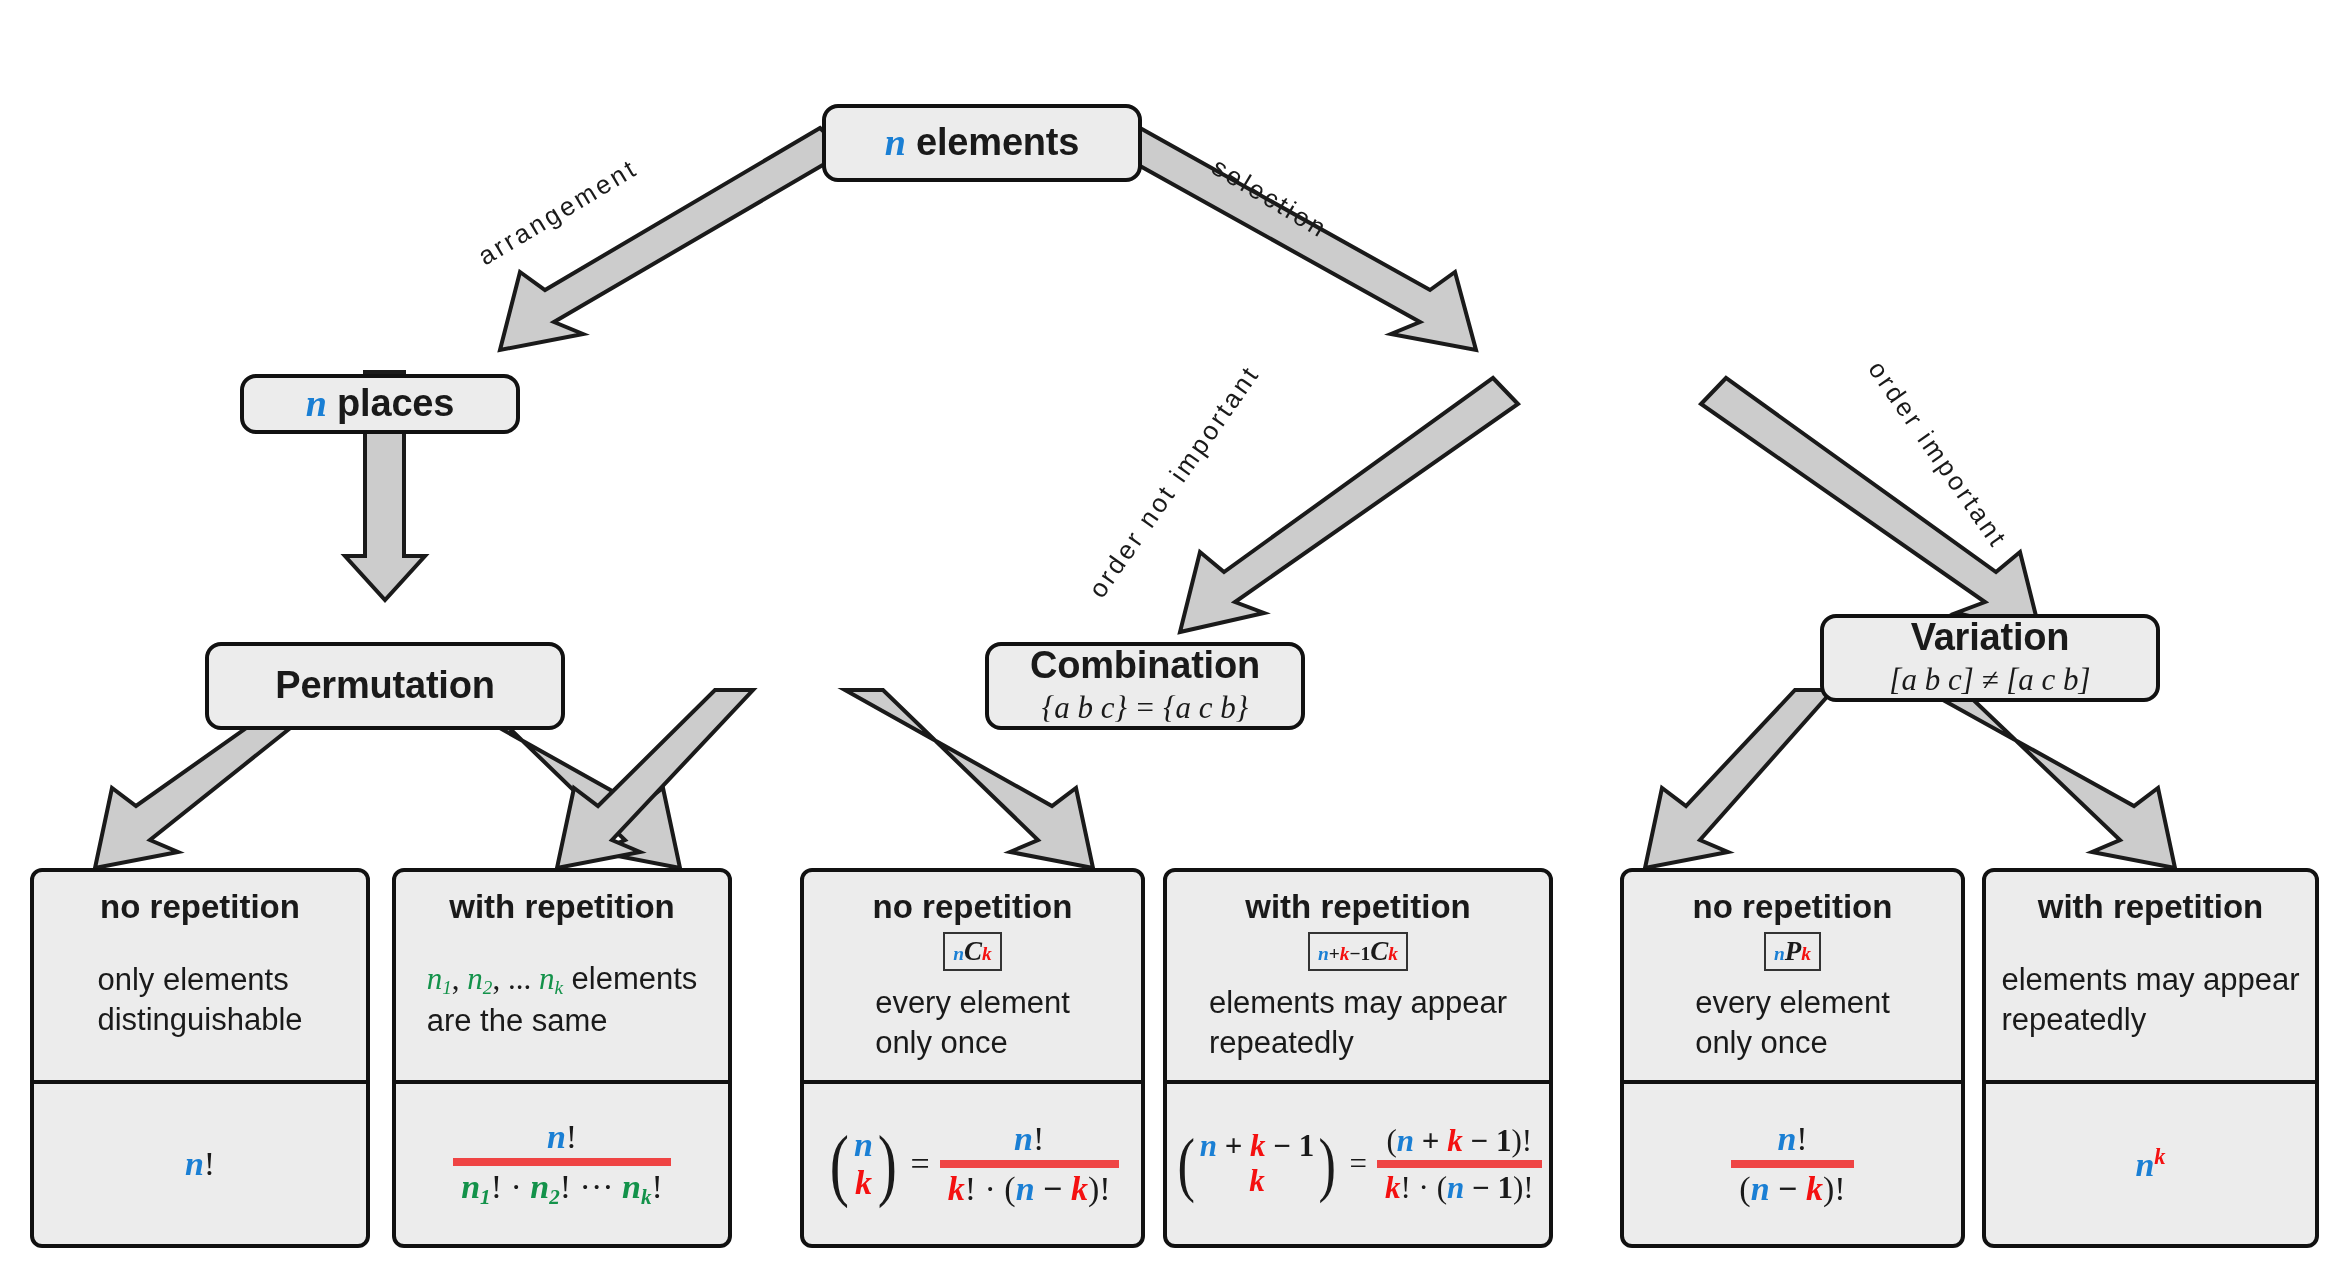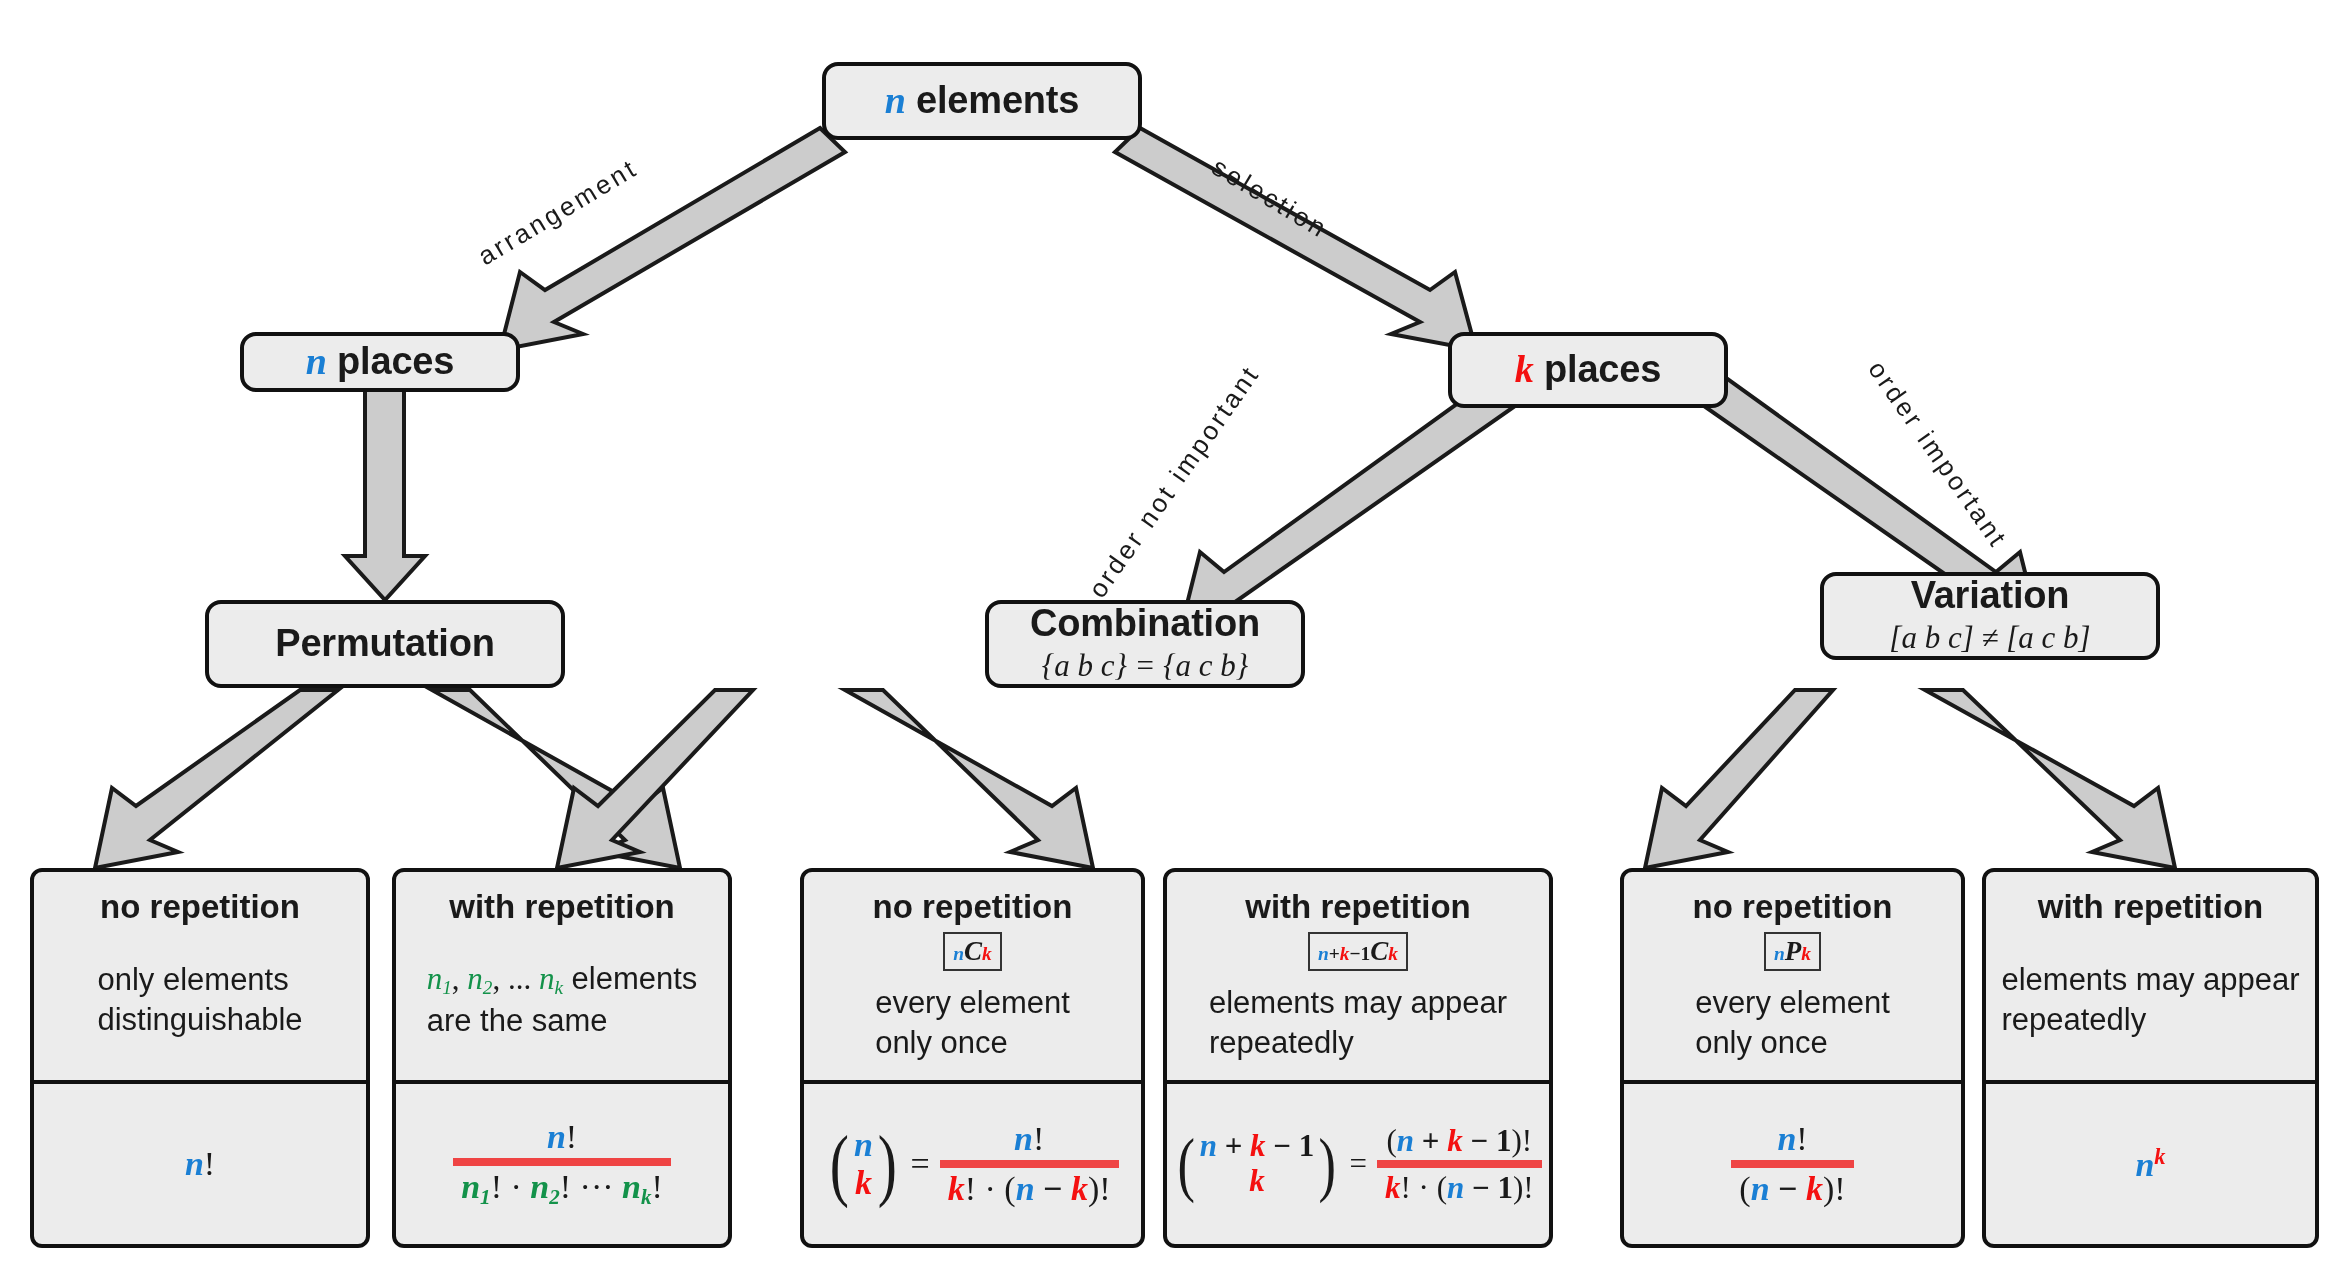--- a/index.html
+++ b/index.html
@@ -25,20 +25,21 @@
     box-sizing:border-box;
     background:#ececec;
     border:4px solid #111111;
     border-radius:16px;
     display:flex;
     flex-direction:column;
     align-items:center;
     justify-content:center;
     text-align:center;
     z-index:3;
+    margin-top:42px;
   }
   .node .title{
     font-weight:bold;
     font-size:38px;
     line-height:1.05;
     letter-spacing:-0.2px;
     white-space:nowrap;
   }
   .node .sub{
     font-family:"Liberation Serif", serif;
@@ -182,26 +183,20 @@
     </div>
   </div>
 
   <div class="node" style="left:240px; top:332px; width:280px; height:60px;">
     <div class="title">
       <span class="mb blue">n</span>
       <span>places</span>
     </div>
   </div>
 
-  <div class="node" style="left:1448px; top:332px; width:280px; height:76px;">
-    <div class="title">
-      <span class="mb red">k</span>
-      <span>places</span>
-    </div>
-  </div>
 
   <div class="node" style="left:205px; top:600px; width:360px; height:88px;">
     <div class="title">Permutation</div>
   </div>
 
   <div class="node" style="left:985px; top:600px; width:320px; height:88px;">
     <div class="title">Combination</div>
     <div class="sub">{a b c} = {a c b}</div>
   </div>
 

